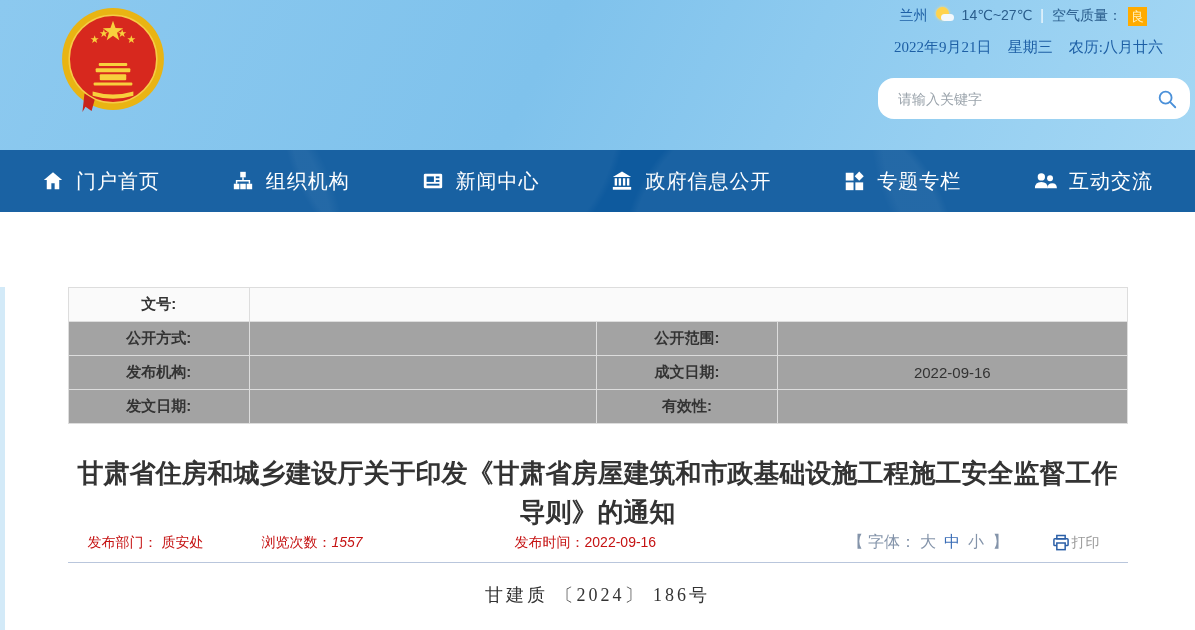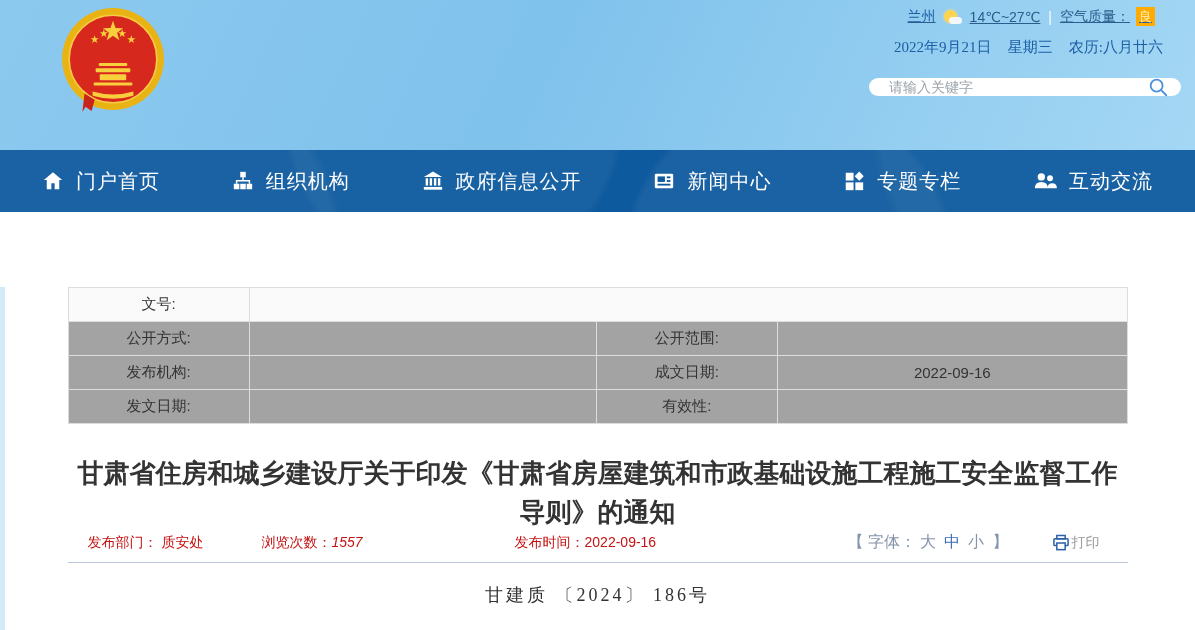--- a/index.html
+++ b/index.html
@@ -10,36 +10,36 @@
   .site-header { position:relative; height:150px;
     background:linear-gradient(115deg,#8cc9ef 0%,#7fc2ec 45%,#a4d7f4 100%); }
   .emblem { position:absolute; left:58px; top:6px; width:110px; height:110px; }
   .brand { position:absolute; left:182px; top:22px; }
   .brand h1 { font-size:45px; letter-spacing:2px; color:#fff; font-weight:bold;
     text-shadow:3px 4px 4px rgba(45,80,120,0.45); white-space:nowrap; }
   .brand .en { margin-top:10px; font-size:15.5px; font-weight:bold; color:#fff;
     text-shadow:1px 2px 2px rgba(45,80,120,0.45); letter-spacing:0.3px; white-space:nowrap; }
 
   .header-right { position:absolute; top:0; right:0; width:330px; height:150px; }
-  .weather-row { position:absolute; top:7px; right:40px; display:flex; align-items:center;
-    font-size:14px; color:#2a5d8c; white-space:nowrap;text-decoration:underline; }
+  .weather-row { position:absolute; top:7px; right:48px; display:flex; align-items:flex-start;
+    font-size:14px; color:#2a5d8c; white-space:nowrap; }
   .weather-row .city { color:#1d5fa5; margin-right:6px; }
   .sun-icon { width:20px; height:14px; position:relative; margin-right:8px; }
   .sun-icon .sun { position:absolute; left:2px; top:0; width:13px; height:13px;
     border-radius:50%; background:#ffd34d; box-shadow:0 0 3px #ffdf80; }
   .sun-icon .cloud { position:absolute; left:7px; top:7px; width:13px; height:7px;
     border-radius:7px; background:#f3f8fc; }
   .sep { color:rgba(255,255,255,0.95); margin:0 8px; }
   .air-badge { display:inline-block; margin-left:6px; width:19px; height:19px;
     background:#ffab00; color:#fff3c4; font-size:13px; line-height:19px; text-align:center; }
   .date-row { position:absolute; top:38px; right:32px; font-size:15px; color:#1d5fa5; white-space:nowrap; }
   .date-row span { margin-left:12px;font-family:Liberation Serif, serif; }
   .date-row span:first-child { margin-left:0; }
 
-  .search-box { position:absolute; top:78px; right:14px; width:312px; height:18px;
+  .search-box { position:absolute; top:78px; right:5px; width:312px; height:41px;
     background:#fff; border-radius:16px; display:flex; align-items:center; padding:0 12px 0 20px; }
   .search-box input { flex:1; border:none; outline:none; font-size:14px; color:#333;
     background:transparent; font-family:inherit; }
   .search-box input::placeholder { color:#9aa3ab; }
   .search-btn { width:22px; height:22px; cursor:pointer; flex:none; }
 
   
   .main-nav { height:62px; background-color:#0e5a9e;
     background-image:
       radial-gradient(circle at 12% 160%, rgba(255,255,255,0.05) 18%, transparent 19%),
@@ -53,21 +53,21 @@
 
   
   .page-body { position:relative; background:#fff; height:418px; }
   .left-strip { position:absolute; left:0; top:0; width:5px; height:100%; background:#d3eaf8; }
   .container { width:1060px; margin:0 auto; }
 
   table.doc-table { border-collapse:collapse; width:1060px; margin-top:75px; }
   .doc-table td { border:1px solid #ddd; height:34px; font-size:15px; color:#333;
     text-align:center; vertical-align:middle; background:#a3a3a3; }
   .doc-table tr.first td { background:#fafafa; }
-  .doc-table td.lbl { width:192px; font-weight:normal; }
+  .doc-table td.lbl { width:192px; font-weight:bold; }
   .doc-table td.val { width:370px; }
 
   .article-title { margin-top:30px; padding:0 8px; text-align:center; font-size:26px;
     font-weight:bold; color:#333; line-height:39px; }
 
   .meta-row { display:flex; align-items:center; font-size:14px;
     color:#c51212; white-space:nowrap; }
   .meta-item.dept { margin-left:20px; }
   .meta-item.views { margin-left:58px; }
   .meta-item.time { margin-left:152px; }
@@ -145,39 +145,39 @@
     <svg width="22" height="22" viewBox="0 0 24 24" fill="#fff">
       <rect x="9" y="2" width="6" height="6"></rect>
       <rect x="2" y="15" width="6" height="6"></rect>
         <rect x="9" y="15" width="6" height="6"></rect>
         <rect x="16" y="15" width="6" height="6"></rect>
       <path d="M11.2 8 h1.6 v3 h7 v4 h-1.6 v-2.4 H5.8 V15 H4.2 v-4 h7 z"></path>
     </svg>
     <span>组织机构</span>
   </div>
   <div class="nav-item">
+    <svg width="22" height="22" viewBox="0 0 24 24">
+      <rect x="2" y="4" width="20" height="16" rx="1.5" fill="#fff"></rect>
+      <rect x="5" y="7" width="8" height="6" fill="#0e5a9e"></rect>
+      <rect x="15" y="7" width="4" height="2" fill="#0e5a9e"></rect>
+      <rect x="15" y="11" width="4" height="2" fill="#0e5a9e"></rect>
+      <rect x="5" y="15" width="14" height="2" fill="#0e5a9e"></rect>
+    </svg>
+    <span>新闻中心</span>
+  </div>
+  <div class="nav-item">
     <svg width="22" height="22" viewBox="0 0 24 24" fill="#fff">
       <path d="M12 1.5 L22 7.5 H2 Z"></path>
       <rect x="4" y="9" width="2.6" height="8"></rect>
         <rect x="8.4" y="9" width="2.6" height="8"></rect>
       <rect x="13" y="9" width="2.6" height="8"></rect>
         <rect x="17.4" y="9" width="2.6" height="8"></rect>
       <rect x="2" y="18.5" width="20" height="3"></rect>
     </svg>
     <span>政府信息公开</span>
-  </div>
-  <div class="nav-item">
-    <svg width="22" height="22" viewBox="0 0 24 24">
-      <rect x="2" y="4" width="20" height="16" rx="1.5" fill="#fff"></rect>
-      <rect x="5" y="7" width="8" height="6" fill="#0e5a9e"></rect>
-      <rect x="15" y="7" width="4" height="2" fill="#0e5a9e"></rect>
-      <rect x="15" y="11" width="4" height="2" fill="#0e5a9e"></rect>
-      <rect x="5" y="15" width="14" height="2" fill="#0e5a9e"></rect>
-    </svg>
-    <span>新闻中心</span>
   </div>
   <div class="nav-item">
     <svg width="22" height="22" viewBox="0 0 24 24" fill="#fff">
       <rect x="3" y="3" width="8.5" height="8.5"></rect>
       <rect x="3" y="13.5" width="8.5" height="8.5"></rect>
       <rect x="13.5" y="13.5" width="8.5" height="8.5"></rect>
       <rect x="14.2" y="3.2" width="7" height="7" transform="rotate(45 17.7 6.7)"></rect>
     </svg>
     <span>专题专栏</span>
   </div>

